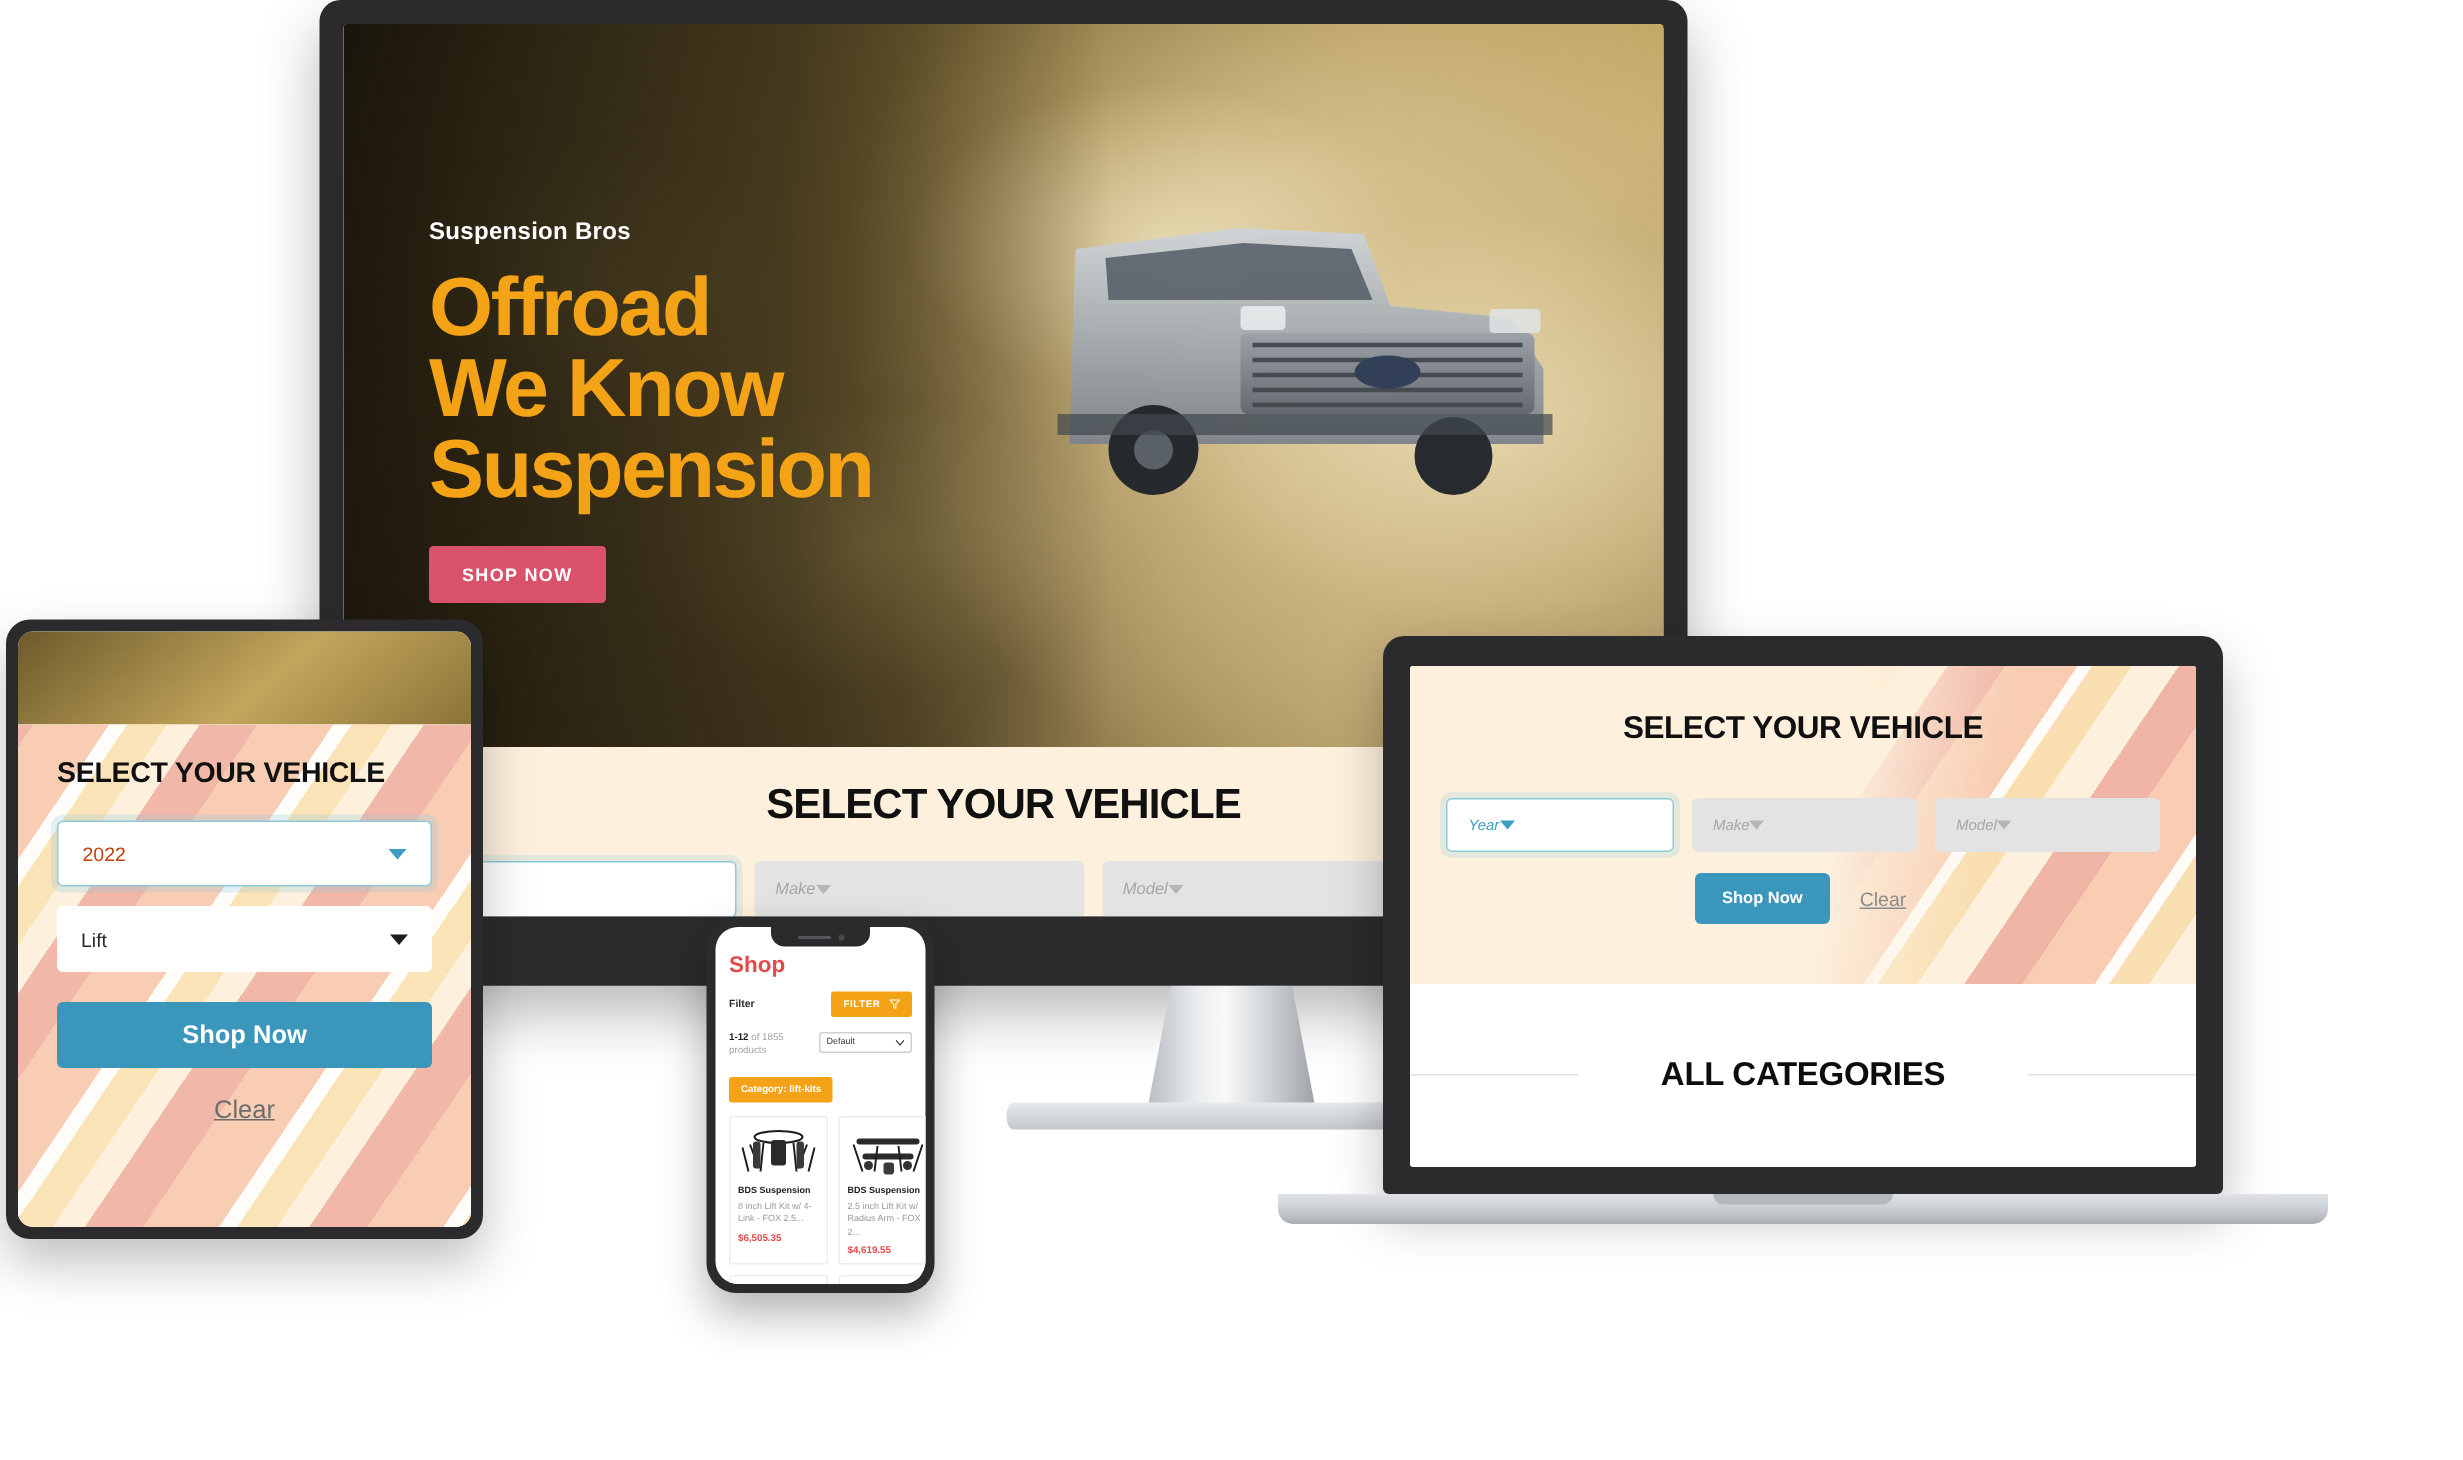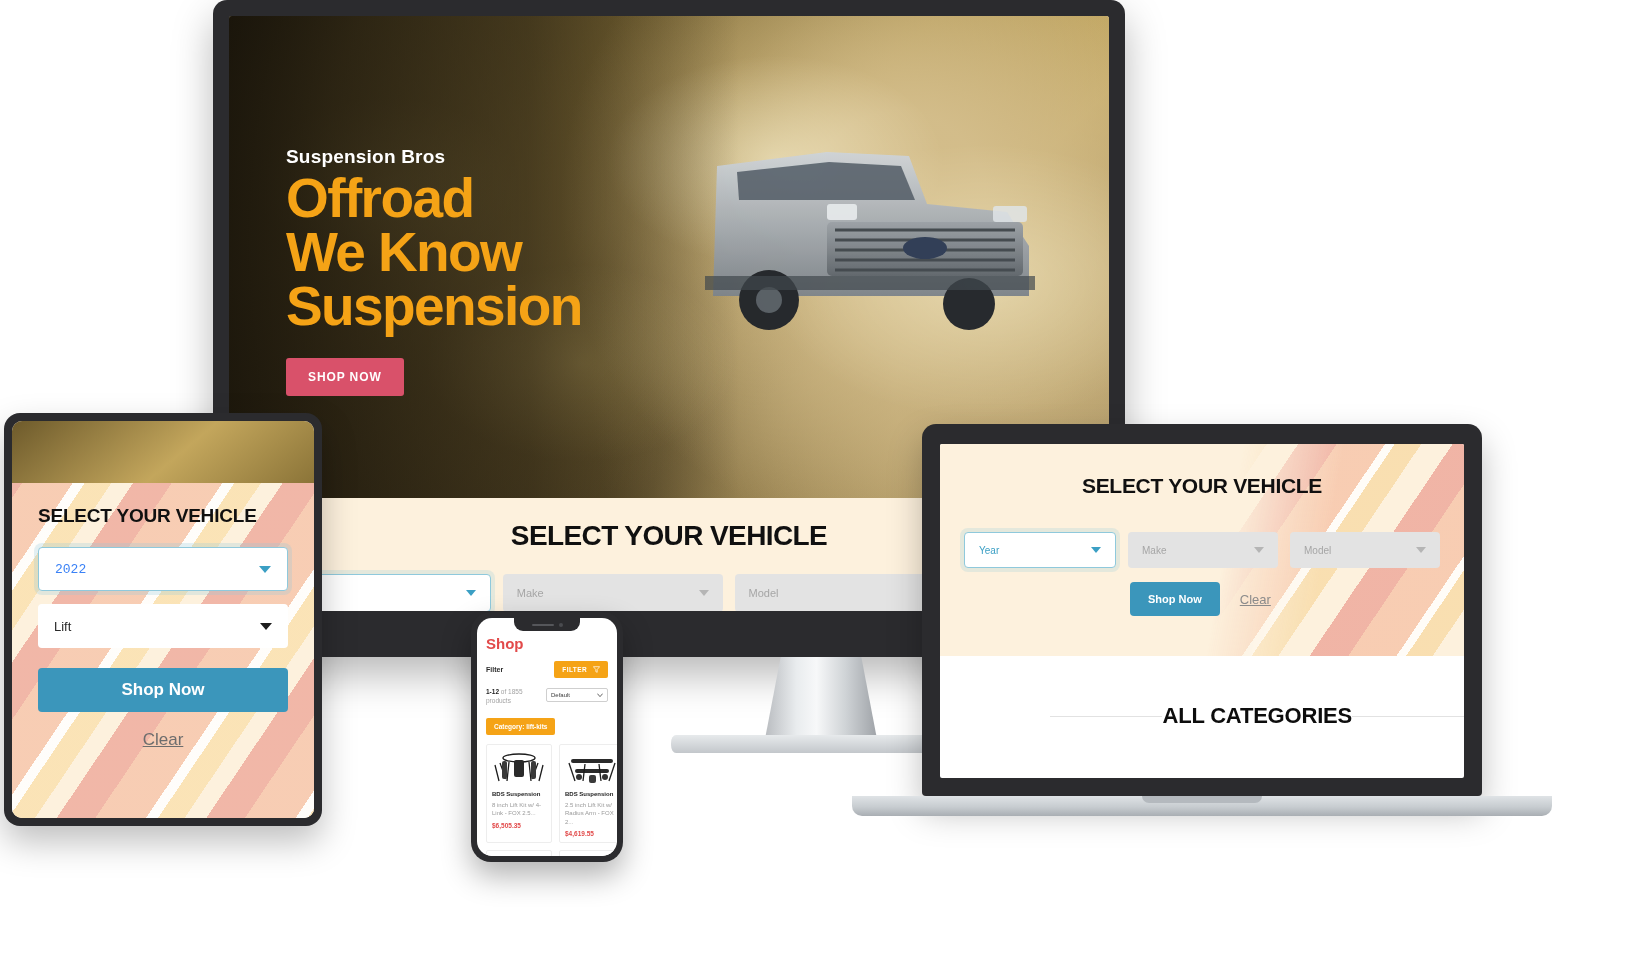--- a/index.html
+++ b/index.html
@@ -66,22 +66,22 @@
   .hero-vignette {
     position: absolute; inset: 0;
     background: linear-gradient(90deg, rgba(20,16,8,.88) 0%, rgba(25,20,10,.55) 34%, rgba(0,0,0,0) 58%);
   }
 
   
   .truck { position: absolute; right: 32px; top: 110px; width: 400px; height: 230px; opacity: .96; }
 
   .hero-copy { position: absolute; left: 57px; top: 130px; z-index: 4; }
   .brand {
-    color: #ffffff; font-size: 19px; font-weight: 700; letter-spacing: .2px;
-    margin-bottom: 4px;
+    color: #ffffff; font-size: 16px; font-weight: 700; letter-spacing: .2px;
+    margin-bottom: 14px;
   }
   .headline {
     color: #f5a316; font-size: 55px; line-height: .98; font-weight: 800;
     letter-spacing: -1.6px;
   }
   .shopnow-hero {
     margin-top: 24px; display: inline-block;
     background: #d9516a; color: #fff;
     font-size: 12px; font-weight: 700; letter-spacing: .9px;
     padding: 12px 22px; border: none; border-radius: 3px; cursor: pointer;
@@ -95,23 +95,24 @@
   .svv-title-lg {
     text-align: center; padding-top: 22px;
     font-size: 28px; font-weight: 800; letter-spacing: -.6px; color: #101010;
   }
   .svv-row-lg {
     position: absolute; left: 0; right: 0; top: 76px;
     display: flex; gap: 12px; padding: 0 40px; align-items: center;
   }
   .sel {
     height: 38px; border-radius: 4px; display: flex; align-items: center;
-    justify-content: space-between; padding: 0 14px;
+    padding: 0 14px;
     font-size: 11px; color: #a6a6a6; background: #e3e3e3; cursor: pointer;
     position: relative;
+    font-style: italic;
   }
   .sel.active {
     background: #ffffff; color: #3b9fc4; border: 1px solid #8fc9dc;
     box-shadow: 0 0 0 4px rgba(143,201,220,.22);
   }
   .caret { width: 0; height: 0; border-left: 5px solid transparent; border-right: 5px solid transparent; border-top: 6px solid #b5b5b5; }
   .sel.active .caret { border-top-color: #3b9fc4; }
   .btn-shop {
     background: #3b96bb; color: #fff; border: none; border-radius: 4px;
     font-size: 12px; font-weight: 700; height: 38px; padding: 0 22px; cursor: pointer;
@@ -151,21 +152,21 @@
     -webkit-mask-image: linear-gradient(100deg, rgba(0,0,0,0) 54%, #000 72%);
             mask-image: linear-gradient(100deg, rgba(0,0,0,0) 54%, #000 72%);
   }
   .lap-title { position: relative; text-align: center; padding-top: 30px; font-size: 21px; font-weight: 800; letter-spacing: -.3px; color: #101010; z-index: 3; }
   .lap-row { position: relative; z-index: 3; display: flex; gap: 12px; padding: 34px 24px 0 24px; }
   .lap-row .sel { flex: 1; height: 36px; font-size: 10px; }
   .lap-actions { position: relative; z-index: 3; display: flex; align-items: center; gap: 20px; padding: 14px 24px 0 190px; }
   .lap-actions .btn-shop { height: 34px; font-size: 11px; padding: 0 18px; }
   .clear-link { color: #8b8b8b; font-size: 13px; text-decoration: underline; cursor: pointer; }
 
-  .lap-cats { background: #ffffff; height: 120px; display: flex; align-items: center; justify-content: flex-end; }
+  .lap-cats { background: #ffffff; height: 120px; display: flex; align-items: center; justify-content: space-between; gap: 26px; }
   .cat-rule { height: 1px; width: 112px; background: #e2e2e2; }
   .cat-title { font-size: 22px; font-weight: 800; letter-spacing: -.2px; color: #0d0d0d; }
 
   
   .tablet {
     position: absolute; left: 4px; top: 413px; width: 318px; height: 413px;
     background: #2b2b2e; border-radius: 16px; padding: 8px;
     box-shadow: 0 16px 34px rgba(0,0,0,.25);
   }
   .tablet-screen { width: 100%; height: 100%; border-radius: 10px; overflow: hidden; position: relative; background: #fdf1dd; }
@@ -182,21 +183,21 @@
       rgba(240,178,163,.92) 92px, rgba(240,178,163,.92) 124px
     );
   }
   .tab-inner { position: relative; z-index: 3; padding: 22px 26px 0 26px; }
   .tab-title { font-size: 19px; font-weight: 800; letter-spacing: -.2px; color: #101010; margin-bottom: 20px; }
   .tab-sel {
     height: 44px; background: #fff; border-radius: 4px; margin-bottom: 13px;
     display: flex; align-items: center; justify-content: space-between;
     padding: 0 16px; font-size: 13px; color: #2a2a2a; cursor: pointer;
   }
-  .tab-sel.active { color: #3b82f6; border: 1px solid #8fc9dc; box-shadow: 0 0 0 4px rgba(143,201,220,.25); font-family: Liberation Mono, monospace; }
+  .tab-sel.active { color: #c2410c; border: 1px solid #8fc9dc; box-shadow: 0 0 0 4px rgba(143,201,220,.25); }
   .tab-caret { width: 0; height: 0; border-left: 6px solid transparent; border-right: 6px solid transparent; border-top: 7px solid #1d1d1d; }
   .tab-sel.active .tab-caret { border-top-color: #3b9fc4; }
   .tab-shop {
     width: 100%; height: 44px; background: #3b96bb; color: #fff; border: none;
     border-radius: 4px; font-size: 17px; font-weight: 700; margin-top: 7px; cursor: pointer;
   }
   .tab-clear { text-align: center; margin-top: 18px; font-size: 17px; color: #6d6d6d; text-decoration: underline; cursor: pointer; }
 
   
   .phone {

